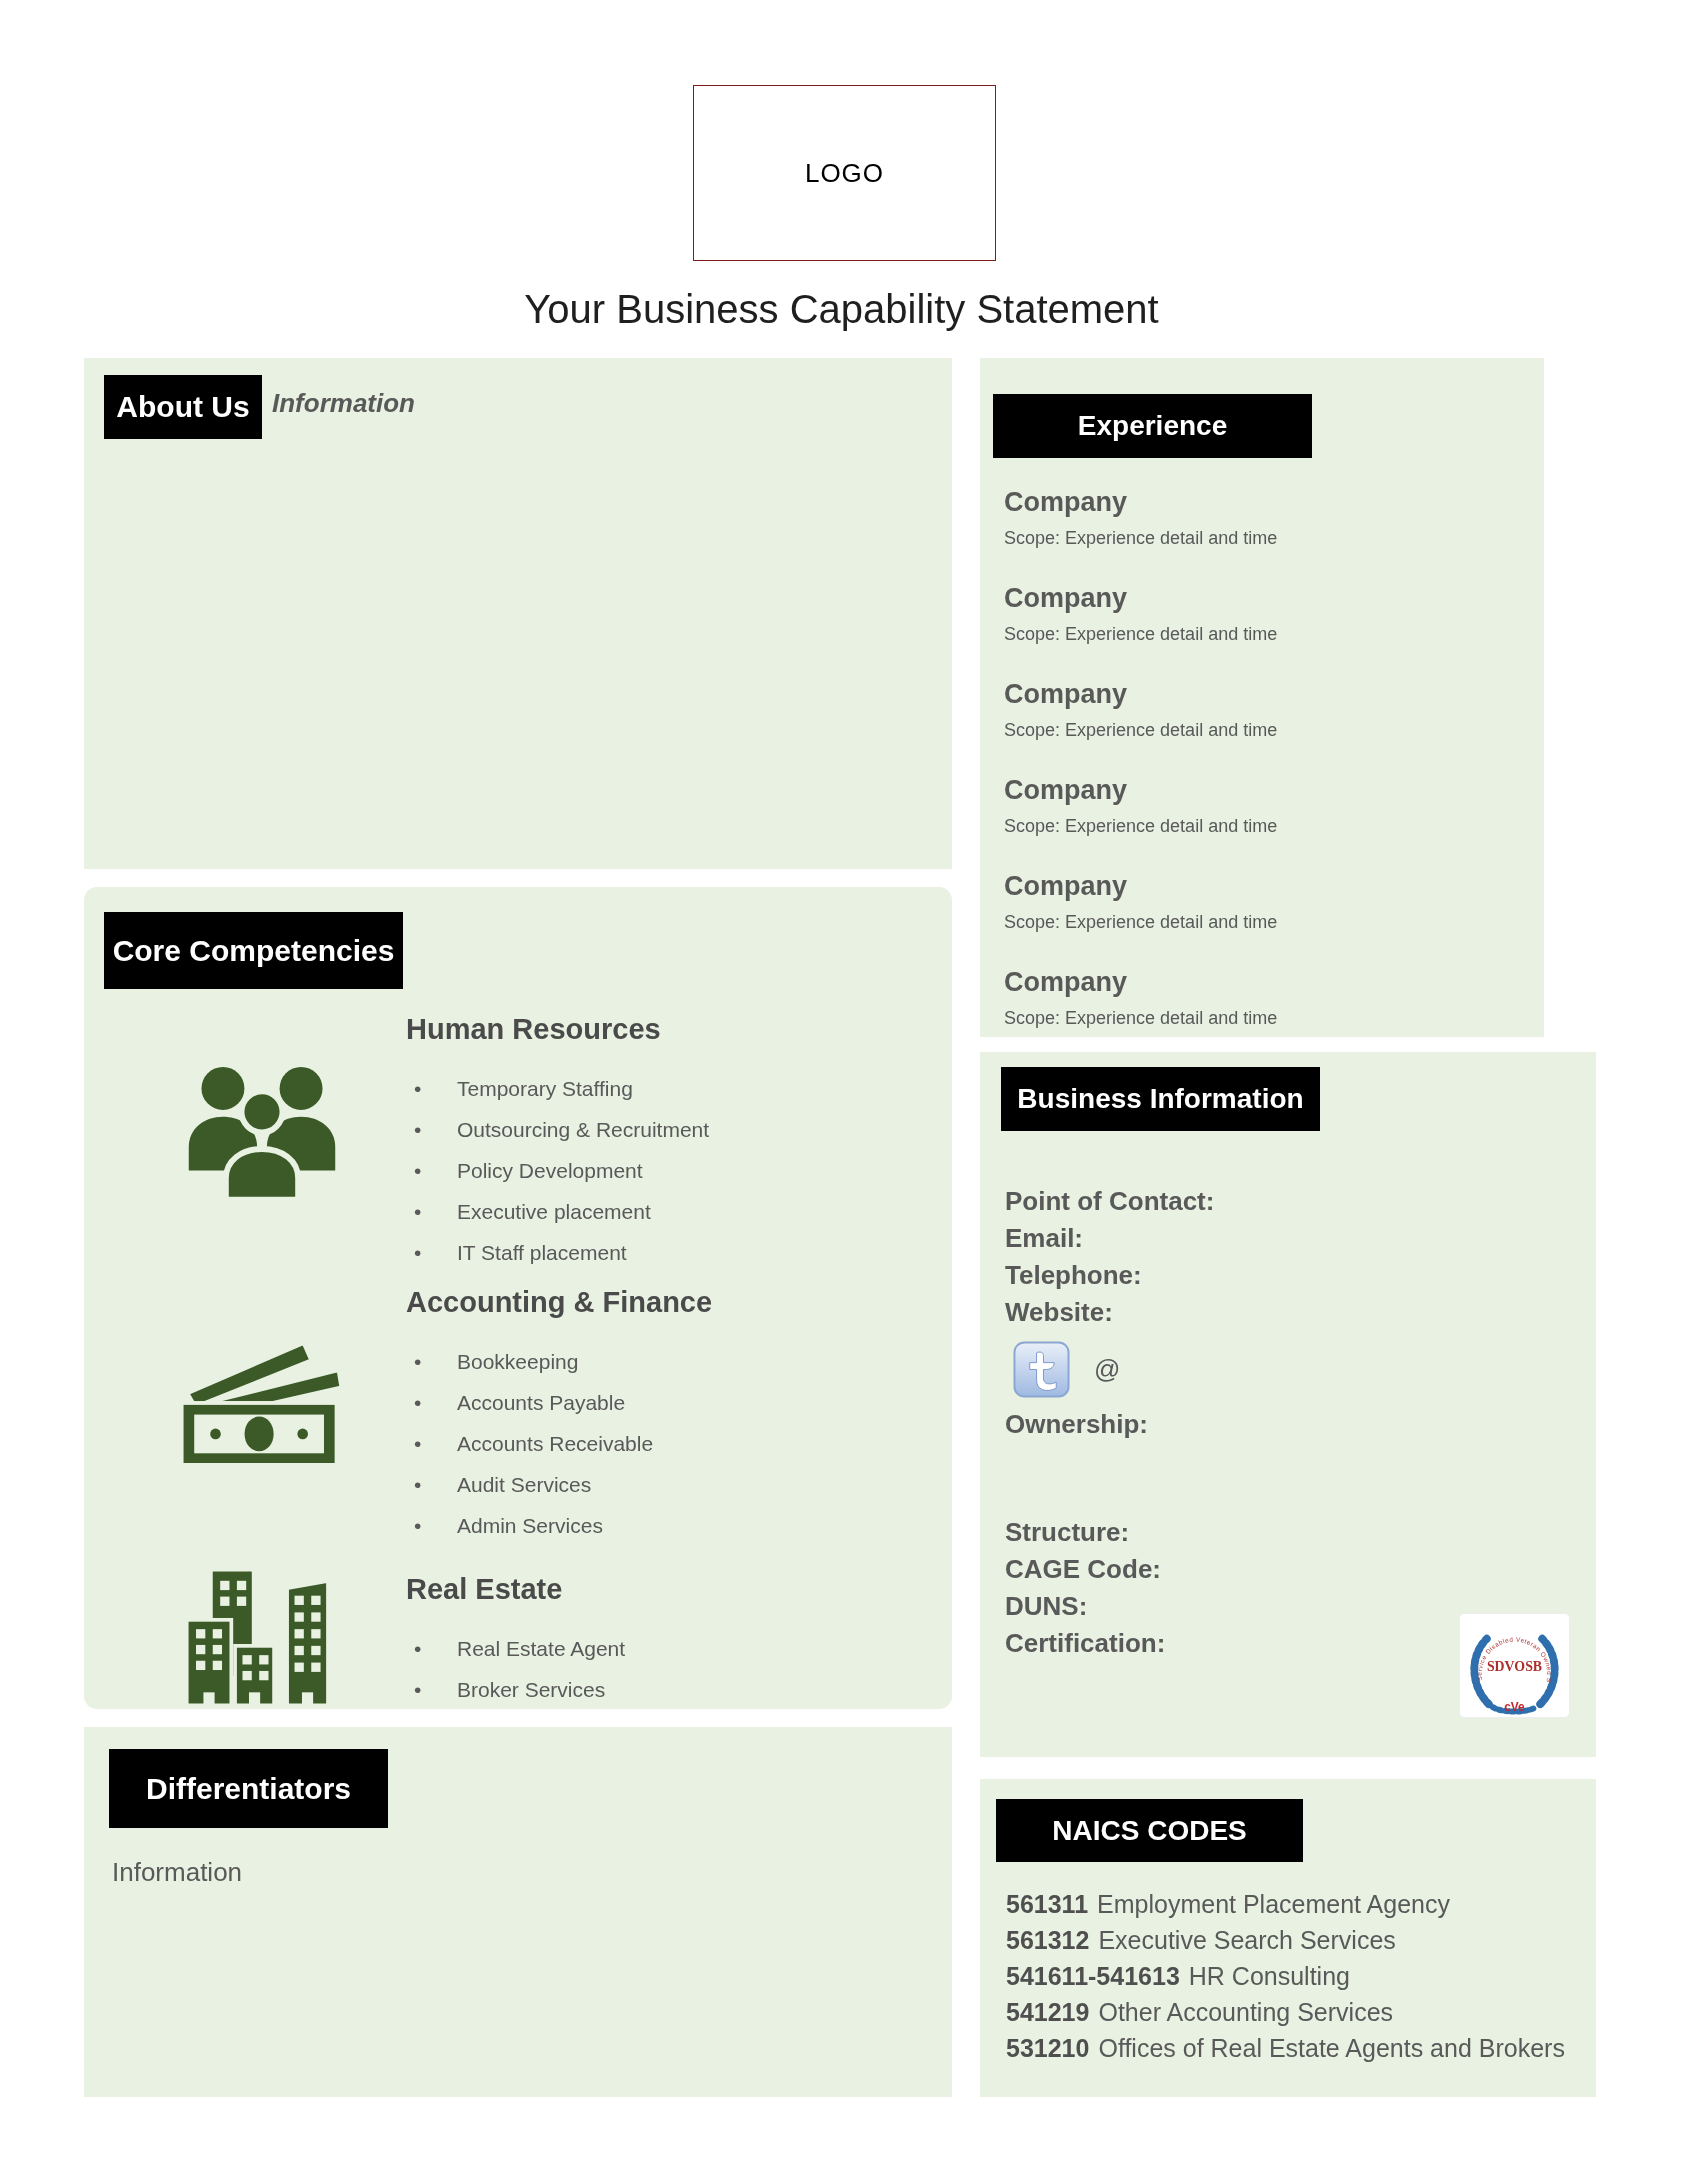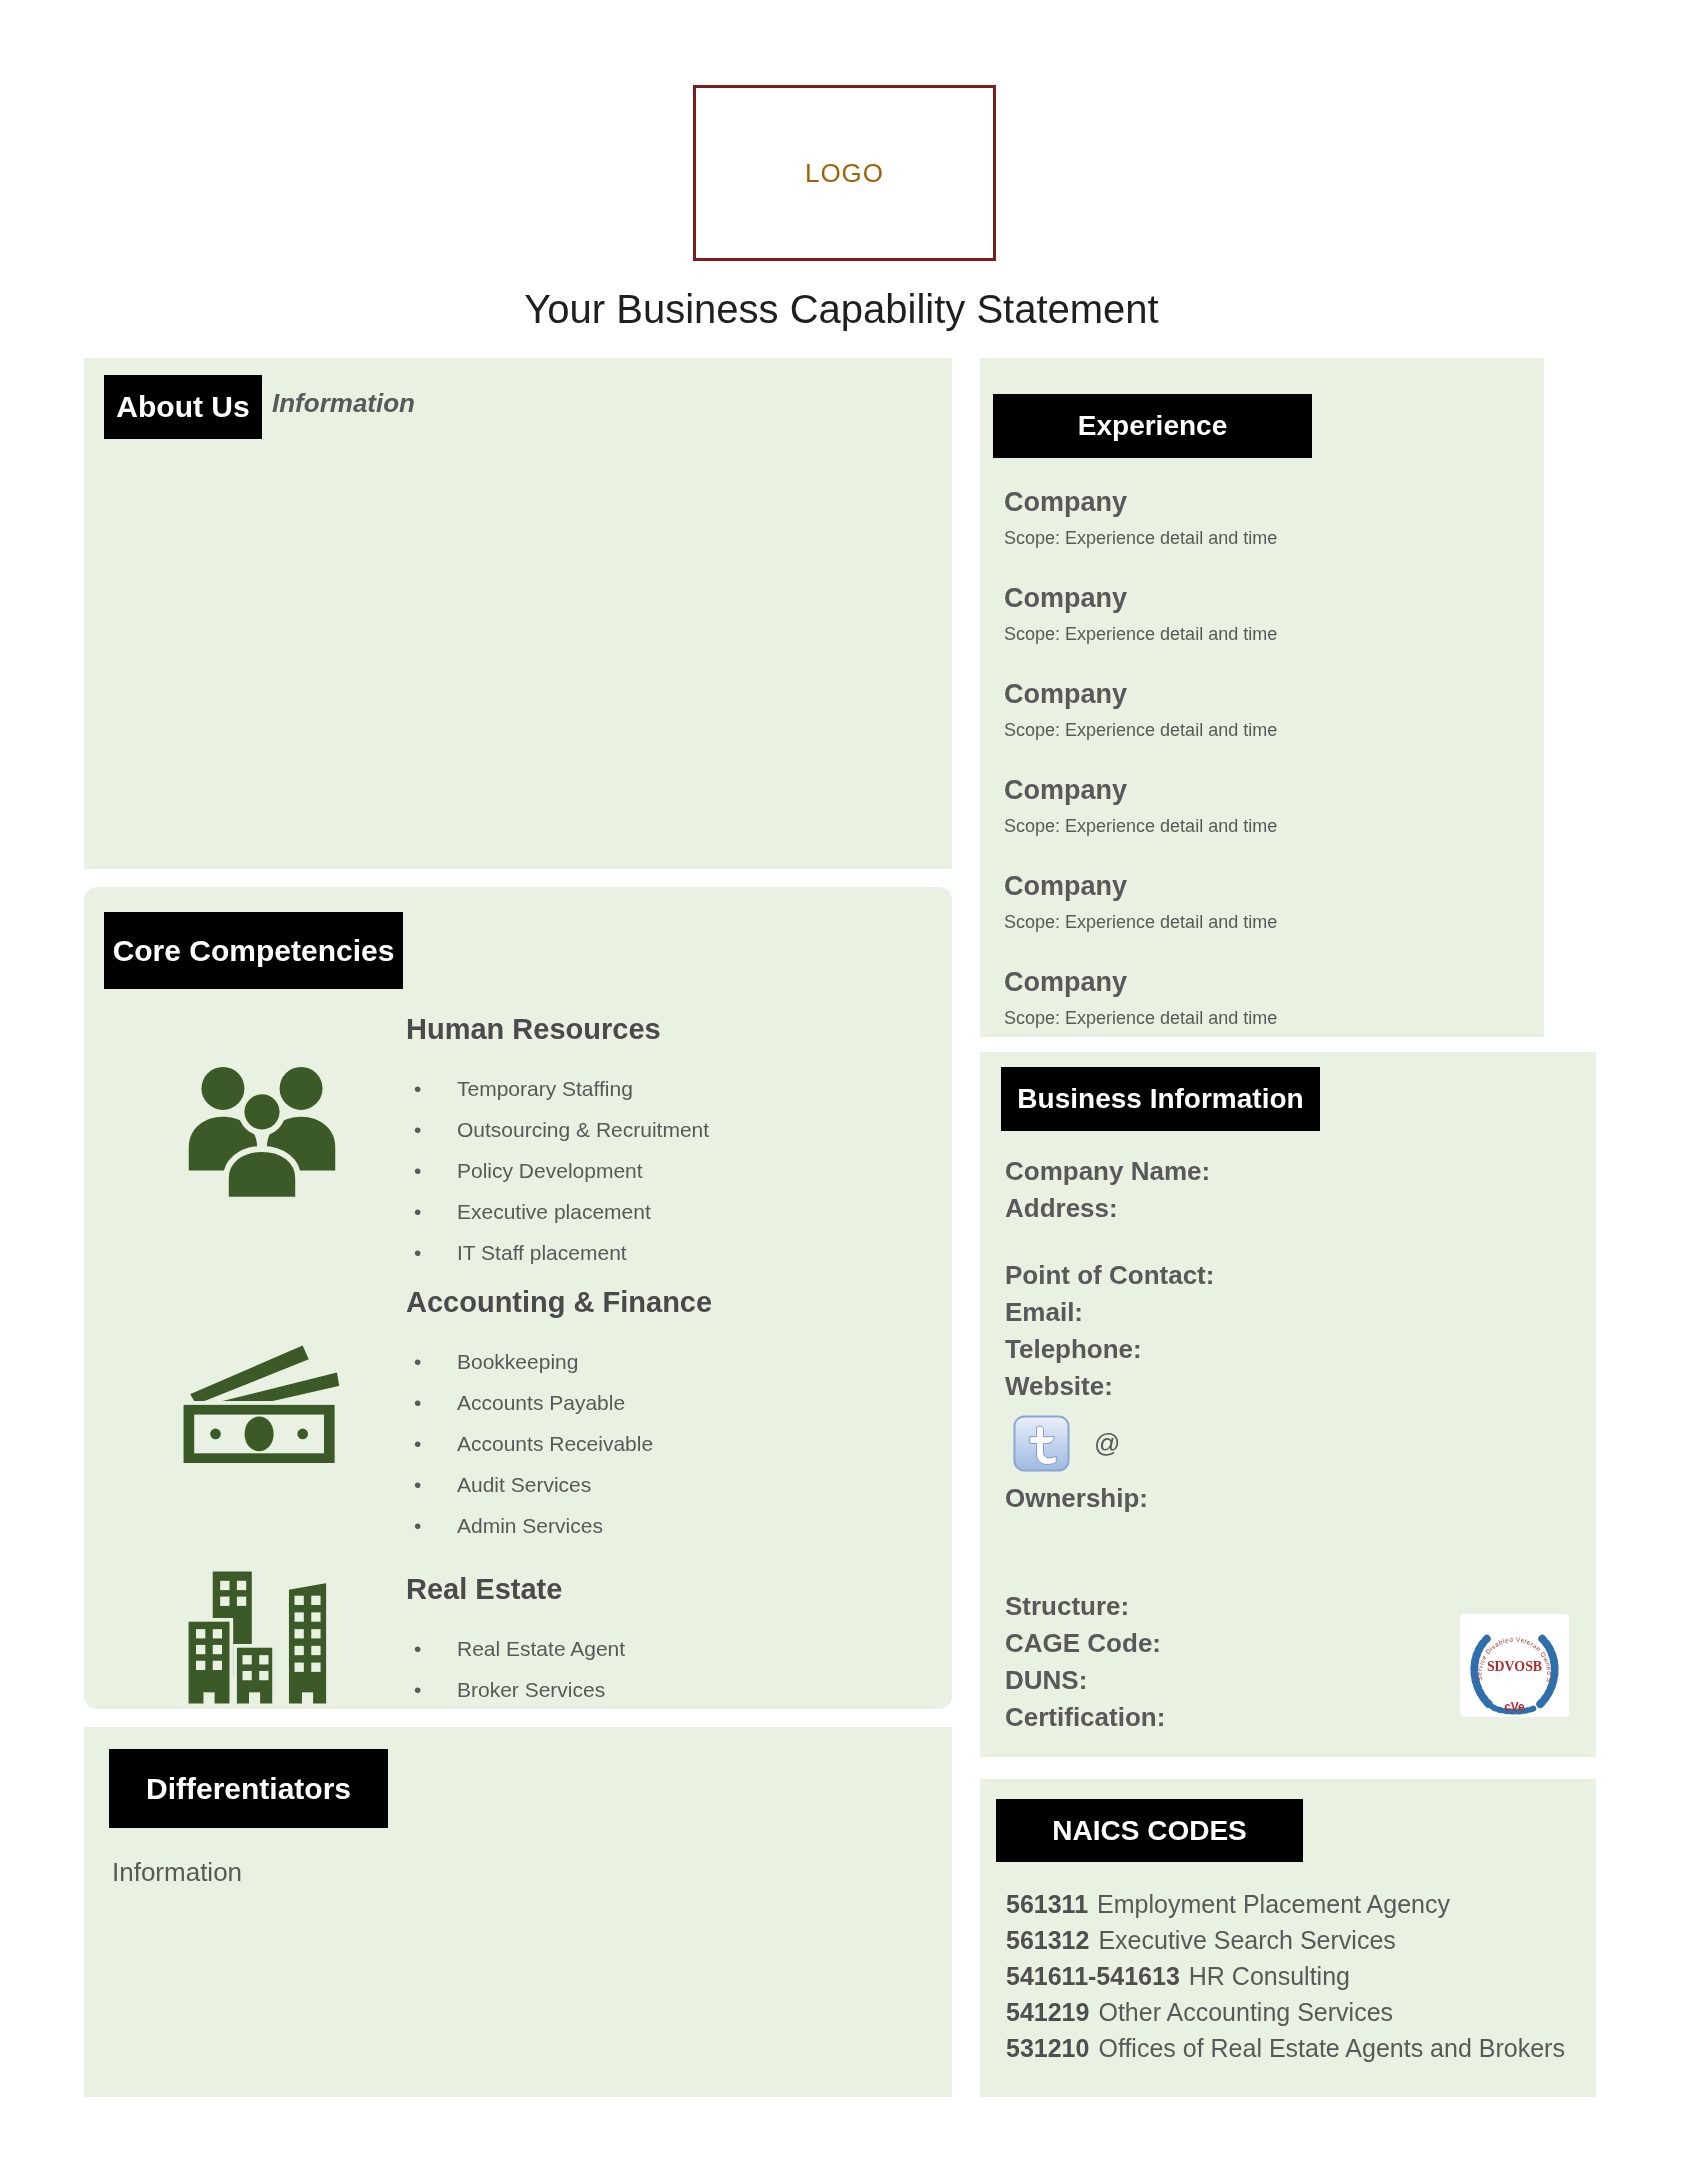--- a/index.html
+++ b/index.html
@@ -2,22 +2,22 @@
 <html><head>
 <meta charset="utf-8">
 <style>
   * { margin:0; padding:0; box-sizing:border-box; }
   html,body { background:#ffffff; }
   body { font-family:"Liberation Sans", sans-serif; }
   .page { position:relative; width:1683px; height:2178px; background:#fff; overflow:hidden; }
 
   
   .logo-box { position:absolute; left:693px; top:85px; width:303px; height:176px;
-    border:3px solid #7f1d1d; display:flex; align-items:center; justify-content:center;
-    font-size:26px; letter-spacing:1px; color:#a16207; }
+    border:1px solid #7f1d1d; display:flex; align-items:center; justify-content:center;
+    font-size:26px; letter-spacing:1px; color:#000000; }
   .title { position:absolute; left:0; top:287px; width:100%; text-align:center;
     font-size:40px; font-weight:400; color:#1f1f1f; }
 
   
   .panel { position:absolute; background:#e8f1e2; }
   .p-about { left:84px; top:358px;  width:868px; height:511px; }
   .p-core  { left:84px; top:887px;  width:868px; height:822px;border-radius:13px; }
   .p-diff  { left:84px; top:1727px; width:868px; height:370px; }
   .p-exp   { left:980px; top:358px;  width:564px; height:679px; }
   .p-biz   { left:980px; top:1052px; width:616px; height:705px; }
@@ -237,25 +237,20 @@
         <div class="exp-scope">Scope: Experience detail and time</div>
       </div>
       </div>
   </section>
 
   <section class="panel p-biz">
     <div class="lbl lbl-biz">
       <span>Business Information</span>
     </div>
     <div class="bi-fields">
-      <div>
-
-      <div class="bi-line">Company Name:</div>
-          <div class="bi-line">Address:</div>
-        </div>
       <div class="gap30"></div>
       <div>
 
       <div class="bi-line">Point of Contact:</div>
           <div class="bi-line">Email:</div>
           <div class="bi-line">Telephone:</div>
           <div class="bi-line">Website:</div>
         </div>
       <div class="bi-social">
         <span>

